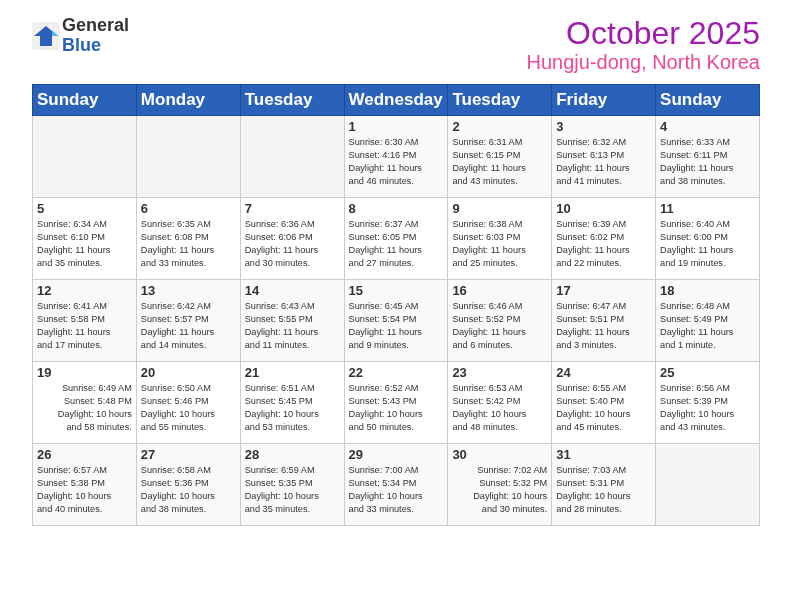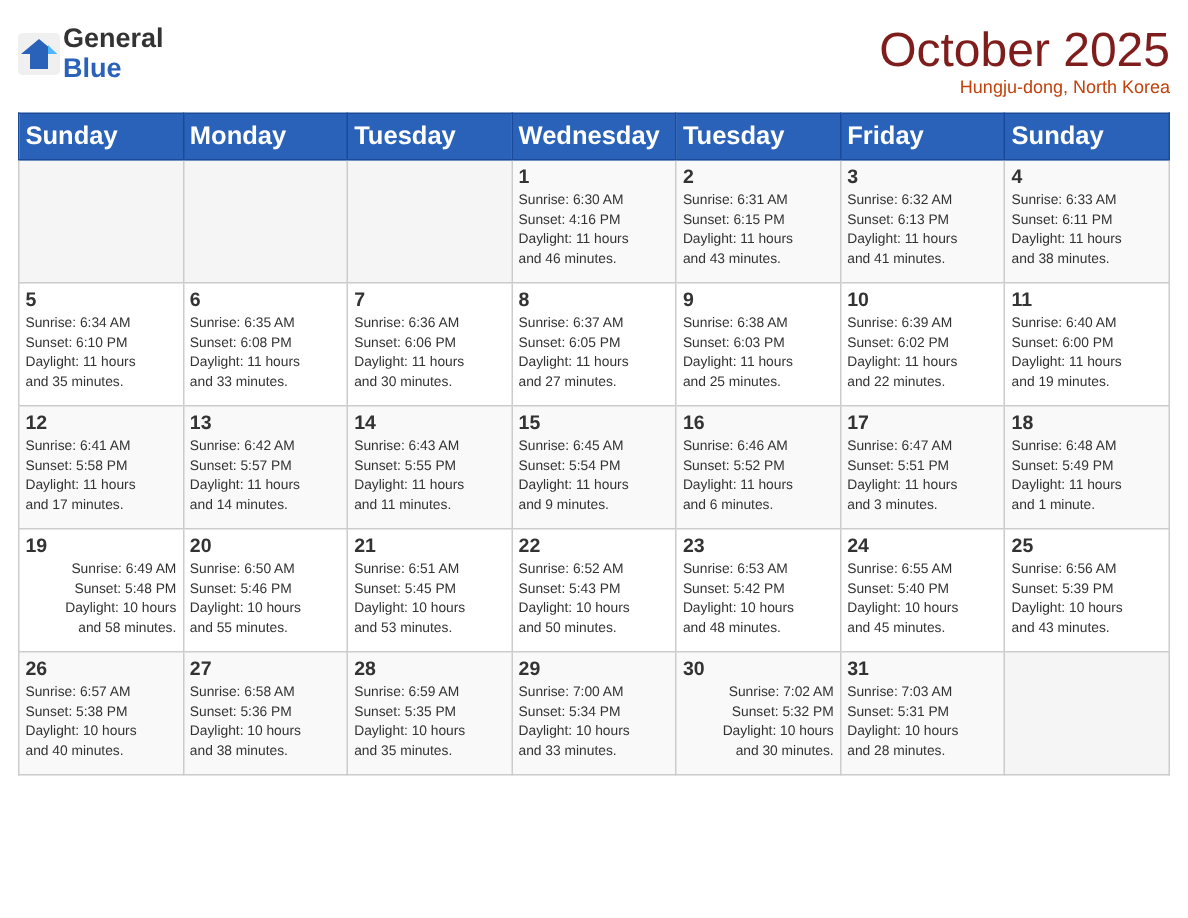--- a/index.html
+++ b/index.html
@@ -6,21 +6,21 @@
     body {
       font-family: Arial, sans-serif;
       background: #fff;
       width: 792px;
       height: 612px;
       overflow: hidden;
     }
     .page {
       width: 792px;
       height: 612px;
-      padding: 16px 12px;
+      padding: 16px 32px;
     }
     .header {
       display: flex;
       justify-content: space-between;
       align-items: flex-start;
       margin-bottom: 10px;
     }
     .logo {
       display: flex;
       align-items: center;
@@ -36,26 +36,26 @@
       width: 28px;
       height: 28px;
       margin-right: 2px;
     }
     .title-block {
       text-align: right;
     }
     .month-title {
       font-size: 32px;
       font-weight: normal;
-      color: #7f1d1d;
+      color: #a21caf;
       line-height: 1.1;
     }
     .subtitle {
-      font-size: 12px;
-      color: #c2410c;
+      font-size: 20px;
+      color: #ec4899;
     }
     .calendar {
       width: 100%;
       border-collapse: collapse;
       border: 1px solid #ccc;
     }
     .calendar th {
       background: #2962b8;
       color: #fff;
       font-size: 17px;

